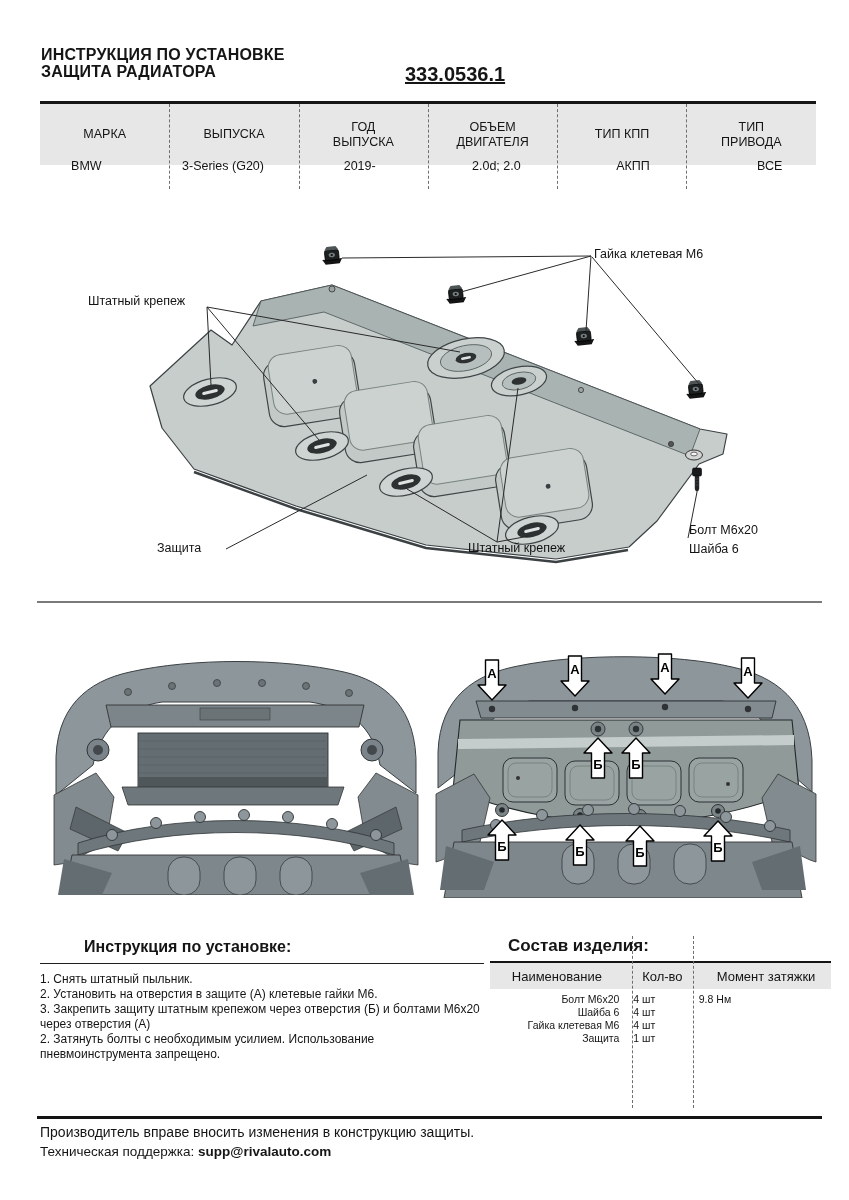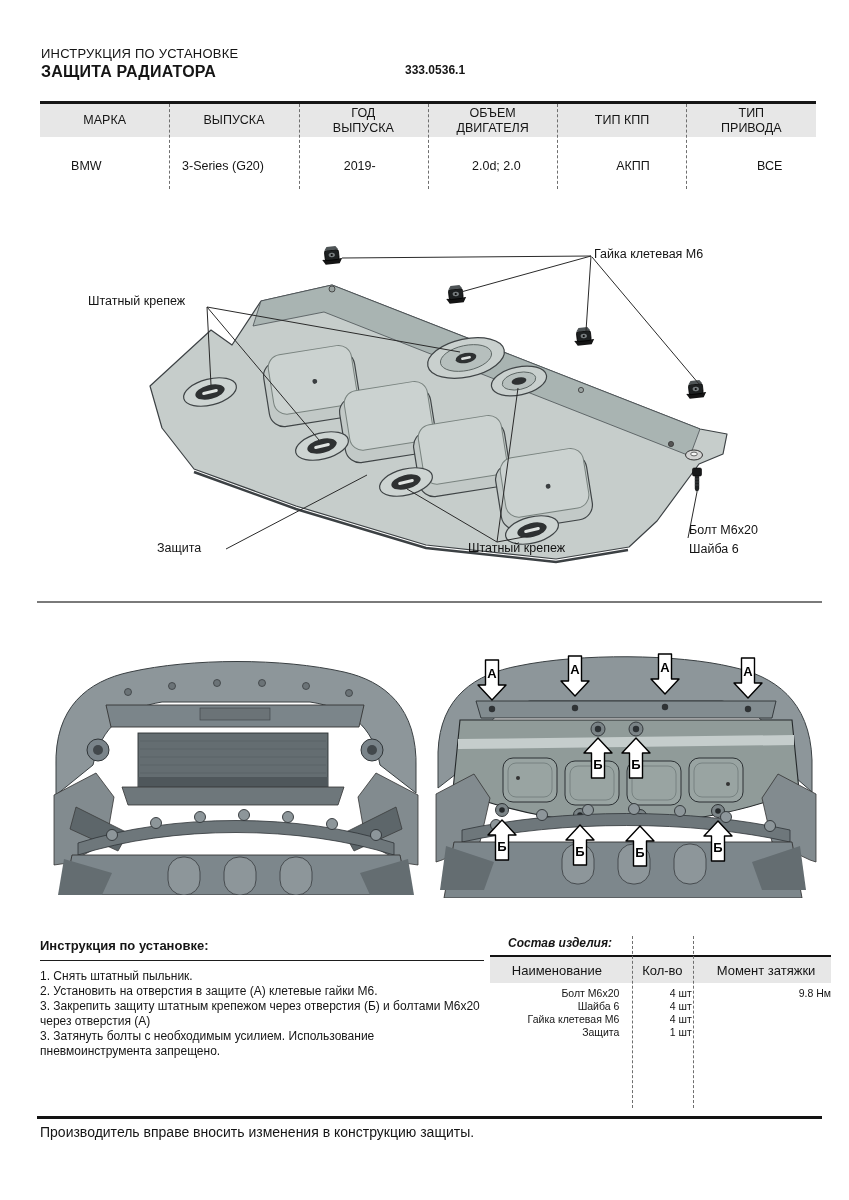--- a/index.html
+++ b/index.html
@@ -1,57 +1,57 @@
 <!DOCTYPE html>
 <html style="--table_header_bg: #e7e7e7; --plate_fill: #c6cdcb; --plate_flange: #a9b4b2; --render_gray: #8d969a; --render_dark: #5d666a; --line: #131313;"><head>
 <meta charset="utf-8">
 <style>
   html,body{margin:0;padding:0;background:#fff;}
   .page{position:relative;width:849px;height:1200px;background:#fff;overflow:hidden;
         font-family:"Liberation Sans",sans-serif;color:#151515;}
   .abs{position:absolute;}
 
   
-  .doc-subtitle{left:41px;top:46px;font-size:13px;letter-spacing:.2px;}
+  .doc-subtitle{left:41px;top:46px;font-size:16px;letter-spacing:.2px;font-weight:bold;}
   .doc-title{left:41px;top:63px;font-size:16px;font-weight:bold;letter-spacing:.2px;}
-  .doc-part{left:405px;top:63px;font-size:12px;font-weight:bold;}
+  .doc-part{left:405px;top:63px;font-size:20px;font-weight:bold;text-decoration:underline;}
 
   
   .spec{left:40px;top:101px;width:776px;height:96px;}
   .spec .topline{position:absolute;left:0;top:0;width:100%;border-top:3px solid #161616;}
-  .spec .hrow{position:absolute;left:0;top:3px;width:100%;height:33px;display:flex;
+  .spec .hrow{position:absolute;left:0;top:3px;width:100%;height:61px;display:flex;
               background:var(--table_header_bg);}
   .spec .drow{position:absolute;left:0;top:50px;width:100%;height:30px;display:flex;gap:44px;}
   .spec .cell{flex:1;display:flex;align-items:center;justify-content:center;text-align:center;
               font-size:12.5px;line-height:1.2;white-space:pre-line;}
   .spec .dash{position:absolute;top:3px;height:85px;border-left:1.5px dashed #6e6e6e;width:0;}
 
   
   .dlabel{font-size:12.5px;color:#131313;white-space:nowrap;}
 
   
   .midline{left:37px;top:601px;width:785px;border-top:2.5px solid #7a7a7a;}
 
   
   .instr{left:40px;top:938px;width:444px;}
-  .instr-title{font-size:13px;font-weight:bold;}
+  .instr-title{font-size:16px;font-weight:bold;margin-left:44px;}
   .instr-line{border-top:1.5px solid #1d1d1d;margin-top:7px;margin-bottom:8px;}
   .step{font-size:12px;line-height:15px;}
 
   
   .pkg{left:490px;top:936px;width:341px;height:176px;}
-  .pkg-title{margin-left:18px;font-size:12px;font-weight:bold;font-style:italic;}
+  .pkg-title{margin-left:18px;font-size:17px;font-weight:bold;}
   .pkg-thick{border-top:2.5px solid #131313;margin-top:5px;}
   .pkg-head{display:flex;height:26px;background:var(--table_header_bg);gap:10px;}
   .pkg-head .c{display:flex;align-items:center;justify-content:center;font-size:13px;}
   .pkg-rows{margin-top:4px;}
   .pkg-row{display:flex;height:13px;font-size:10.5px;line-height:13px;}
   .c1{width:142px;} .c2{width:61px;} .c3{width:138px;}
   .pkg-row .c1{text-align:right;padding-right:7px;box-sizing:border-box;}
-  .pkg-row .c2,.pkg-row .c3{text-align:right;padding-left:7px;}
+  .pkg-row .c2,.pkg-row .c3{text-align:left;padding-left:7px;}
   .pkg .dash{position:absolute;top:0;height:172px;border-left:1.5px dashed #6e6e6e;width:0;}
 
   
   .foot-line{left:37px;top:1116px;width:785px;border-top:3px solid #131313;}
   .foot-1{left:40px;top:1124px;font-size:14px;}
   .foot-2{left:40px;top:1144px;font-size:13.5px;}
   .foot-2 b{font-weight:bold;}
 
   svg text{font-family:"Liberation Sans",sans-serif;}
   .arrow-letter{font-size:13px;font-weight:bold;fill:#000;}
@@ -374,21 +374,21 @@
       </g>
     </g>
   </svg>
 
   <div class="abs instr">
     <div class="instr-title">Инструкция по установке:</div>
     <div class="instr-line"></div>
     <div class="step">1. Снять штатный пыльник.</div>
     <div class="step">2. Установить на отверстия в защите (А) клетевые гайки М6.</div>
     <div class="step">3. Закрепить защиту штатным крепежом через отверстия (Б) и болтами М6х20 через отверстия (А)</div>
-    <div class="step">3. Затянуть болты с необходимым усилием. Использование пневмоинструмента запрещено.</div>
+    <div class="step">2. Затянуть болты с необходимым усилием. Использование пневмоинструмента запрещено.</div>
   </div>
 
   <div class="abs pkg">
     <div class="pkg-title">Состав изделия:</div>
     <div class="pkg-thick"></div>
     <div class="pkg-head">
       <div class="c c1">Наименование</div>
       <div class="c c2">Кол-во</div>
       <div class="c c3">Момент затяжки</div>
     </div>
@@ -413,14 +413,15 @@
         <div class="c2">1 шт</div>
         <div class="c3"></div>
       </div>
     </div>
     <div class="dash" style="left:142px"></div>
     <div class="dash" style="left:203px"></div>
   </div>
 
   <div class="abs foot-line"></div>
   <div class="abs foot-1">Производитель вправе вносить изменения в конструкцию защиты.</div>
+  <div class="abs foot-2"><span>Техническая поддержка: </span><b>supp@rivalauto.com</b></div>
 
 </div>
 
 </body></html>

